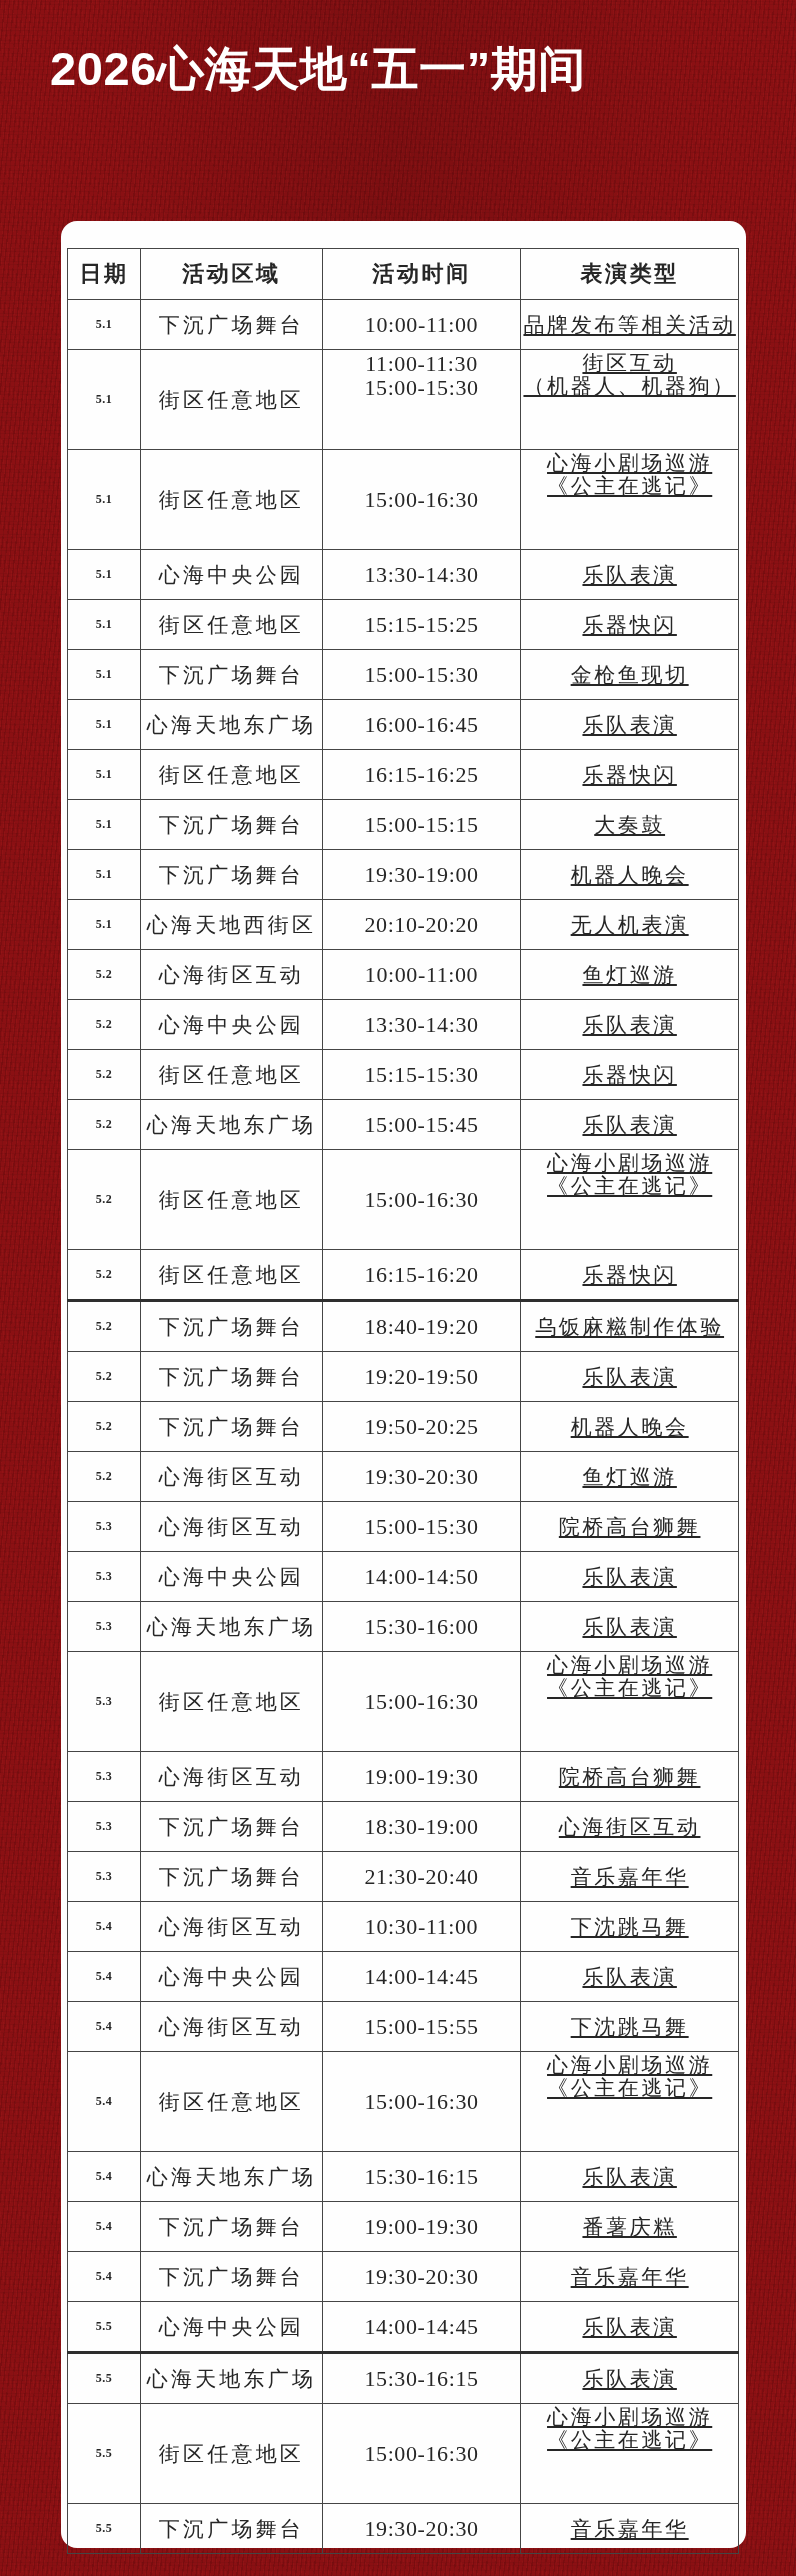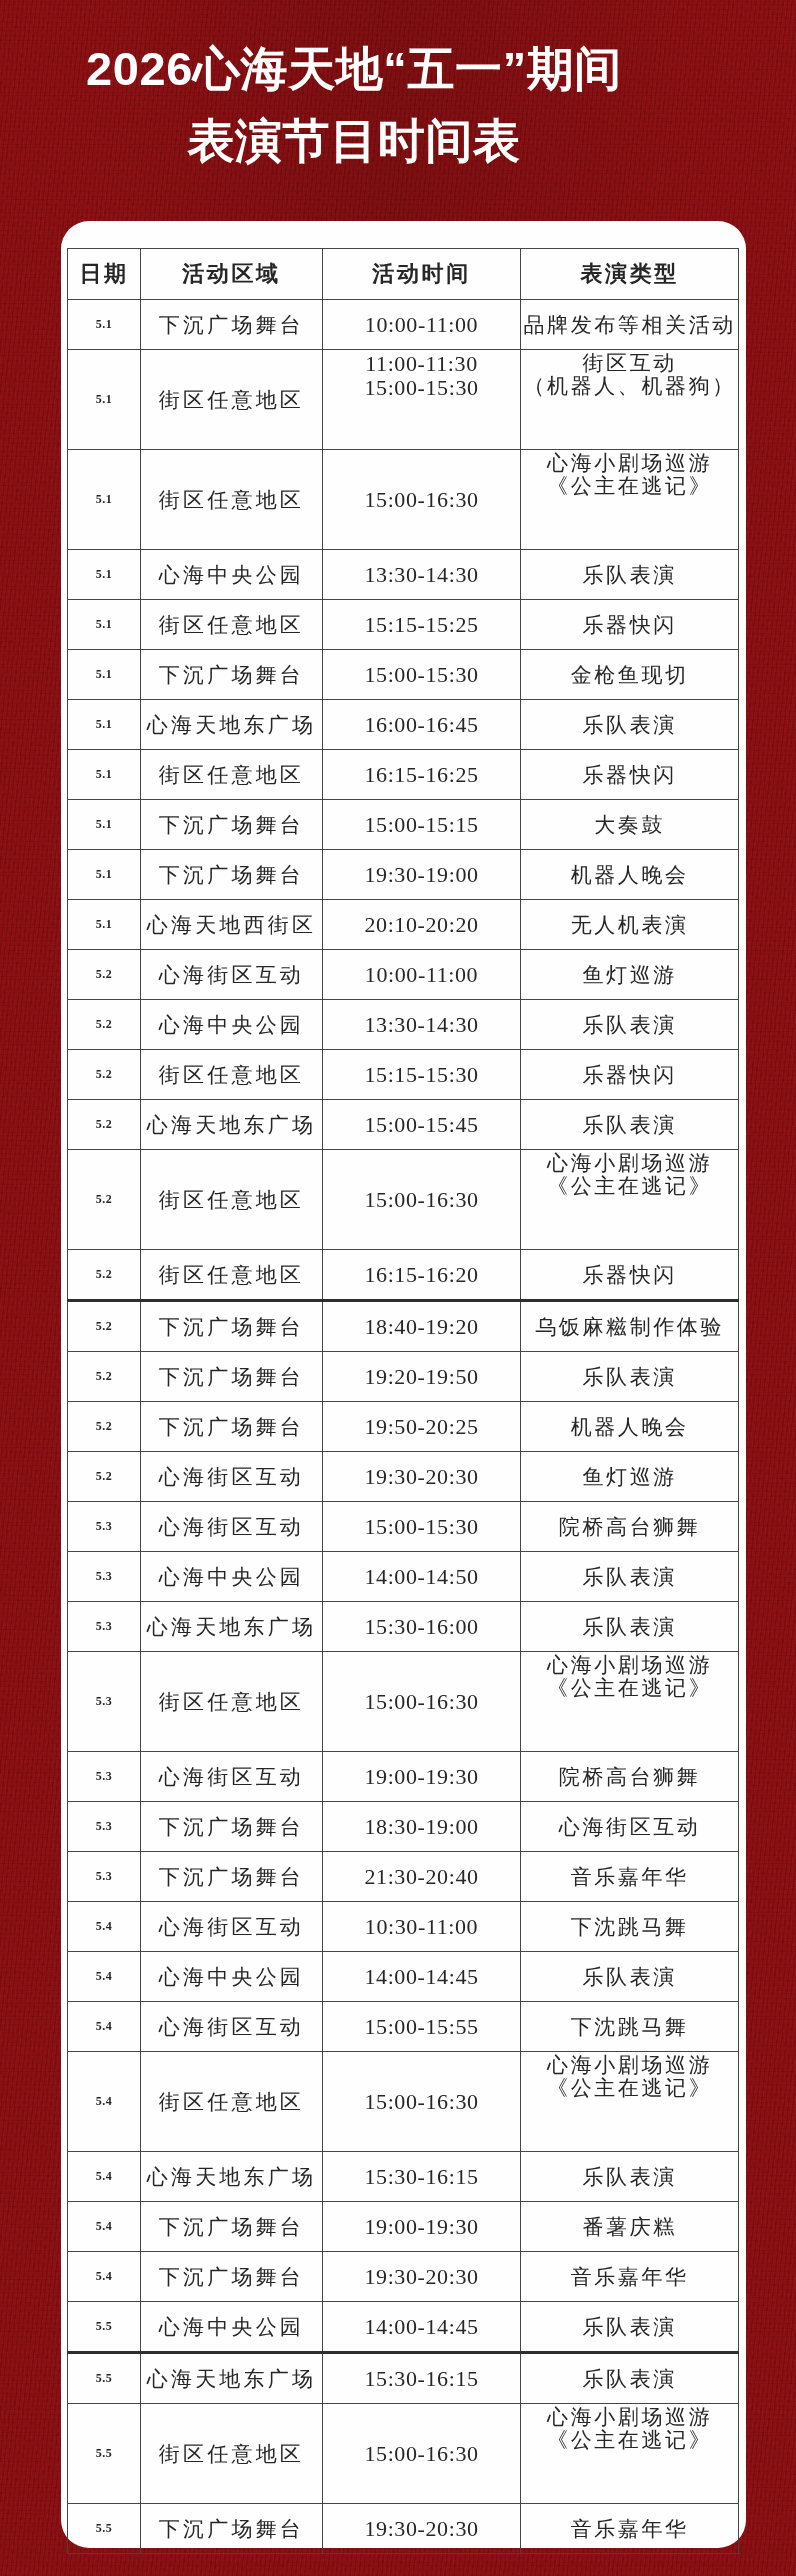--- a/index.html
+++ b/index.html
@@ -13,65 +13,64 @@
     background:
       radial-gradient(ellipse at 50% 6%, rgba(0,0,0,0.10), rgba(0,0,0,0) 55%),
       repeating-linear-gradient(96deg, rgba(40,0,0,0.16) 0 1.3px, rgba(0,0,0,0) 1.3px 4.5px),
       repeating-linear-gradient(84deg, rgba(255,70,55,0.06) 0 0.6px, rgba(0,0,0,0) 0.6px 3.8px),
       repeating-linear-gradient(0deg, rgba(0,0,0,0.05) 0 0.6px, rgba(0,0,0,0) 0.6px 2.6px);
   }
   .title-block{
     position:absolute;top:0;left:0;width:636px;
     padding-top:33px;text-align:center;color:#ffffff;
     font-family:"Liberation Sans","DejaVu Sans",sans-serif;
-    font-weight:900;font-size:47px;line-height:72px;letter-spacing:0.6px;padding-left:36px;
+    font-weight:900;font-size:47px;line-height:72px;letter-spacing:0.6px;
   }
   .title-line{white-space:nowrap;}
   .panel{
     position:absolute;left:61px;top:221px;width:685px;height:2327px;
-    background:#fefefe;border-radius:28px;
+    background:#fefefe;border-radius:16px;
   }
   table.schedule{
     position:absolute;left:6.4px;top:27px;width:672px;
     border-collapse:collapse;table-layout:fixed;
   }
   .schedule th,.schedule td{
     border:1.3px solid #454545;
     text-align:center;vertical-align:middle;
     color:#262626;padding:0;
   }
   .schedule th{
     font-size:22px;font-weight:700;height:50px;letter-spacing:2.6px;
   }
   .schedule td{font-size:21px;}
   .schedule td.date-cell{font-size:12px;letter-spacing:0.6px;font-weight:bold;}
   .schedule td.area-cell{letter-spacing:3.2px;}
   .schedule td.time-cell{font-size:22px;letter-spacing:0.6px;}
-  .schedule td.type-cell{letter-spacing:2.6px;}
+  .schedule td.type-cell{letter-spacing:2.6px;text-decoration:underline;}
   .schedule th:nth-child(1){width:10.7%;}
   .schedule th:nth-child(2){width:27.2%;}
   .schedule th:nth-child(3){width:29.5%;}
   .schedule th:nth-child(4){width:32.6%;}
   tr.normal td{height:49px;}
   tr.tall td{height:99px;}
   tr.thick-bottom td{border-bottom-width:3.8px;border-bottom-color:#2e2e2e;}
   .stack{
     display:flex;flex-direction:column;justify-content:flex-start;
     height:96px;align-items:center;
   }
   .stack .cell-line{line-height:1.1;}
 </style>
 </head>
 <body>
 
 <div class="bg-texture"></div>
 
 <div class="title-block">
   <div class="title-line">2026心海天地“五一”期间</div>
-  <div class="title-line">表演节目时间表</div>
 </div>
 
 <div class="panel">
   <table class="schedule">
     <thead>
       <tr id="header-row">
           <th>日期</th>
           <th>活动区域</th>
           <th>活动时间</th>
           <th>表演类型</th>

